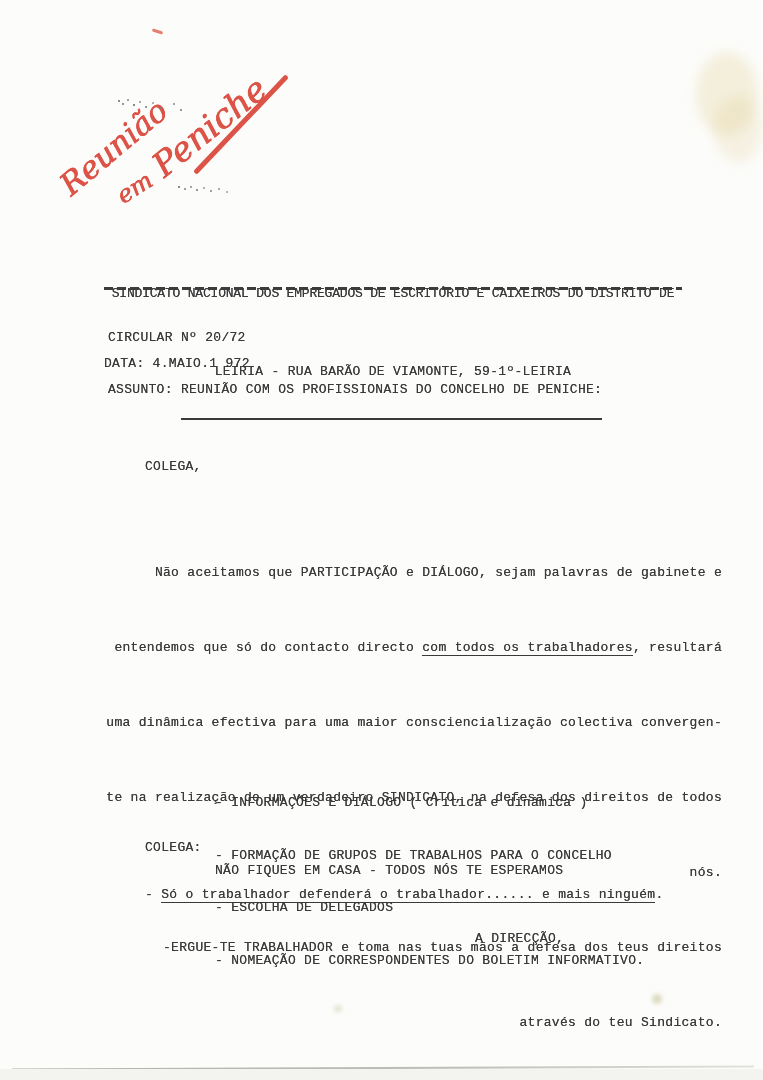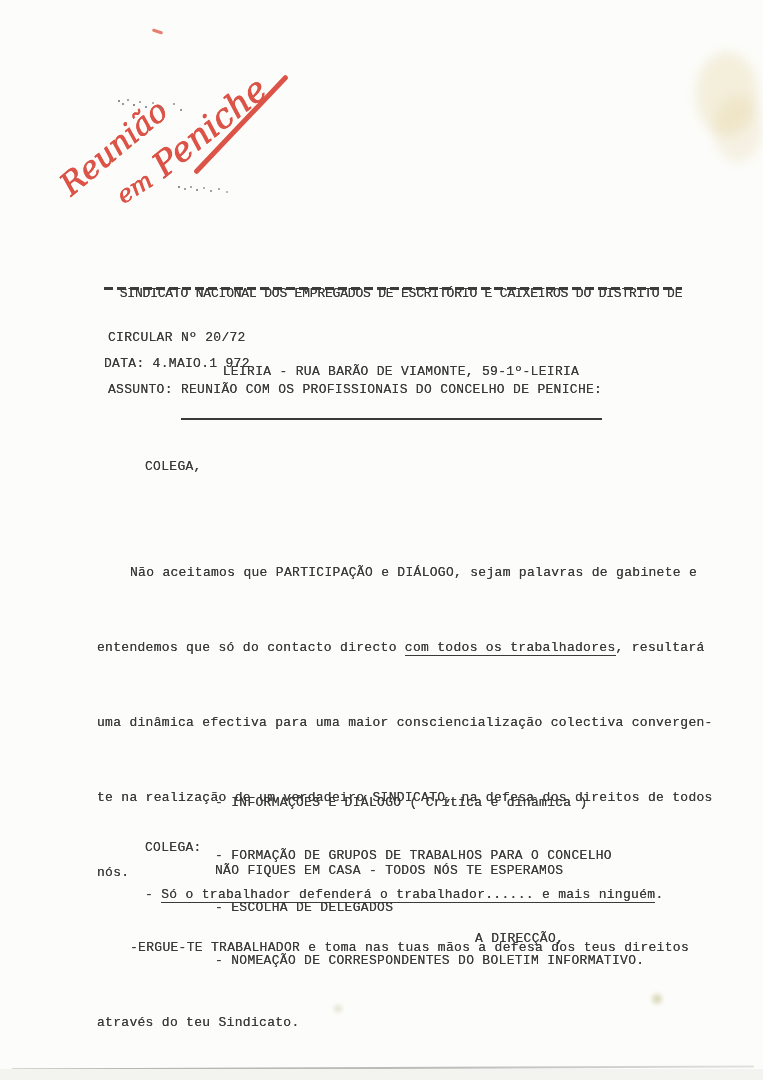--- a/index.html
+++ b/index.html
@@ -14,38 +14,38 @@
   
   .tw{
     font-family:"Liberation Mono","DejaVu Sans Mono",monospace;
     font-size:13px;
     color:#3a3a3a;
     letter-spacing:0.3px;
     white-space:pre;
     text-shadow:0 0 0.5px rgba(58,58,58,0.85);
   }
   .abs{position:absolute;}
-  .center{text-align:center;margin-left:8px;}
+  .center{text-align:center;}
 
   .header-block{left:104px;top:229px;width:578px;line-height:26px;}
   .header-line1{letter-spacing:-0.2px;}
 
   .dashed-rule{
     left:104px;top:287px;width:578px;height:3px;
     background:repeating-linear-gradient(90deg,#3c3c3c 0 9px,rgba(0,0,0,0) 9px 13px);
   }
 
   .meta-circular{left:108px;top:330px;}
   .meta-data{left:104px;top:356px;}
   .meta-assunto{left:108px;top:382px;}
   .u-heavy{border-bottom:2px solid #3a3a3a;padding-bottom:21px;}
 
   .colega1{left:145px;top:459px;}
   .bodytext{left:97px;top:510px;width:625px;line-height:25px;}
-  .line{height:25px;}
+  .line{height:25px;text-align:right;}
   .ind{padding-left:33px;}
   .u-inline{border-bottom:1.5px solid #3a3a3a;}
 
   .agenda{left:215px;top:759px;line-height:17.5px;}
   .colega2{left:145px;top:840px;}
   .slogan1{left:215px;top:863px;}
   .slogan2{left:145px;top:887px;}
   .signature{left:475px;top:931px;}
 
   

